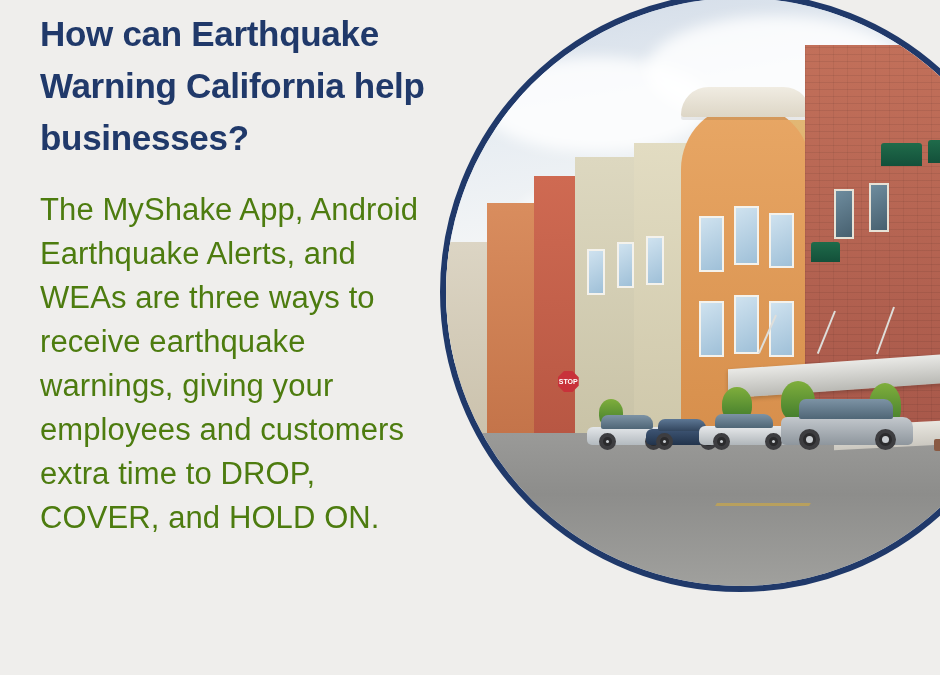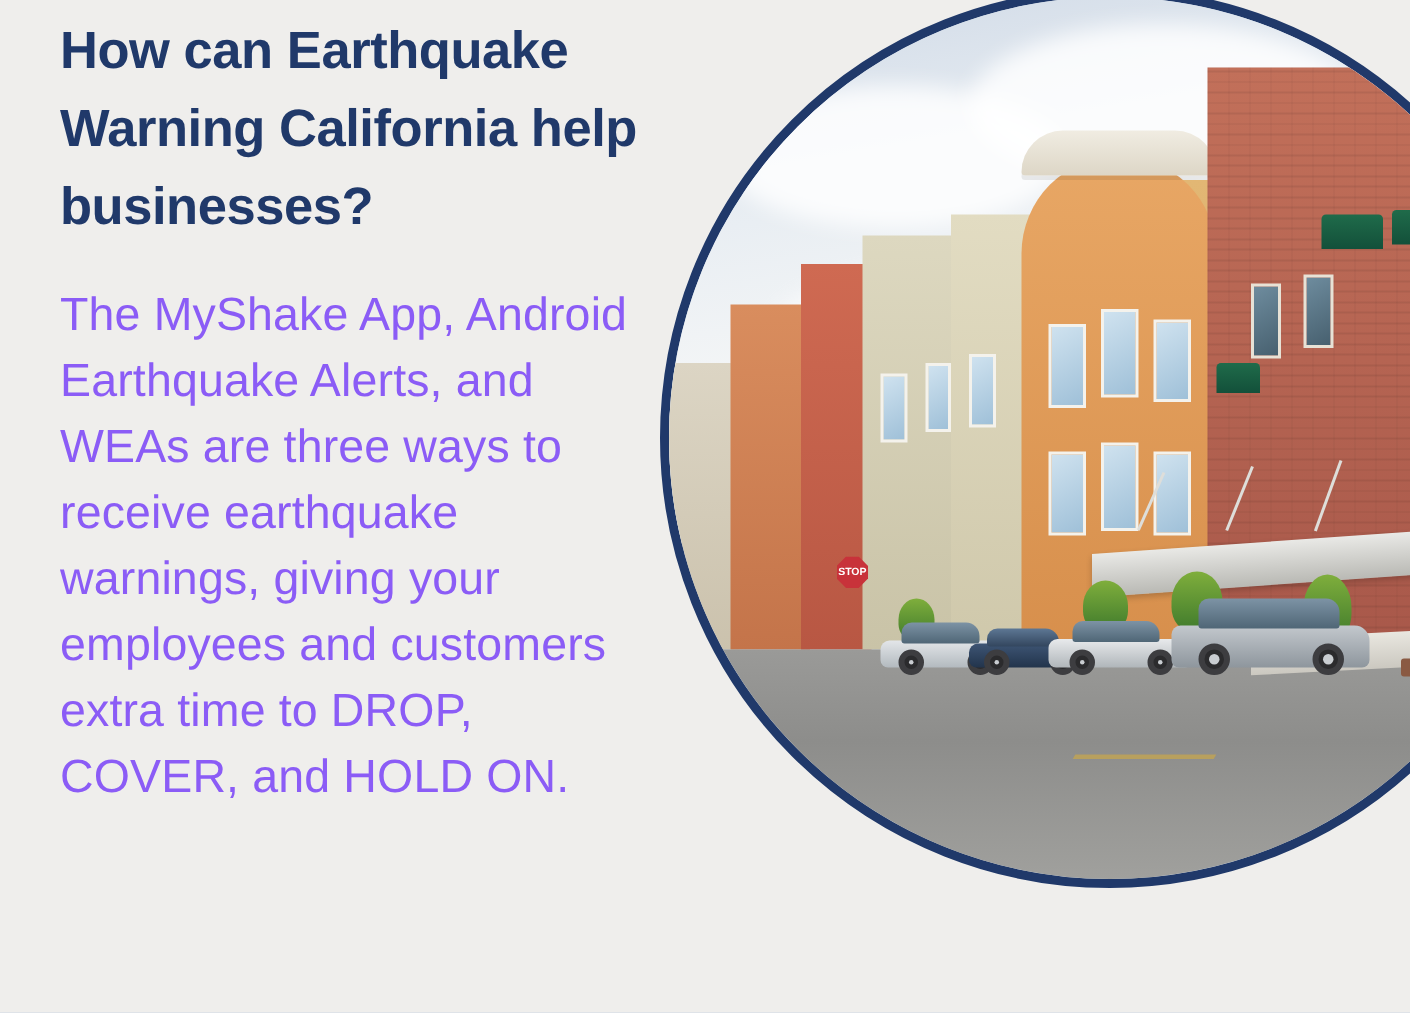--- a/index.html
+++ b/index.html
@@ -16,21 +16,21 @@
   .text-col {
     position:absolute; left:40px; top:8px; width:400px;
   }
   .headline {
     font-size:35px; font-weight:bold; line-height:52px;
     color:#20396A; letter-spacing:-0.3px;
   }
   .body-copy {
     margin-top:24px;
     font-size:31px; font-weight:300; line-height:44px;
-    color:#8b5cf6; letter-spacing:0.1px;
+    color:#4d7c0f; letter-spacing:0.1px;
   }
 
   
   .photo-wrap {
     position:absolute;
     left:440px; top:-8px;
     width:600px; height:600px;
     border-radius:50%;
     border:6px solid #20396A;
     overflow:hidden;

